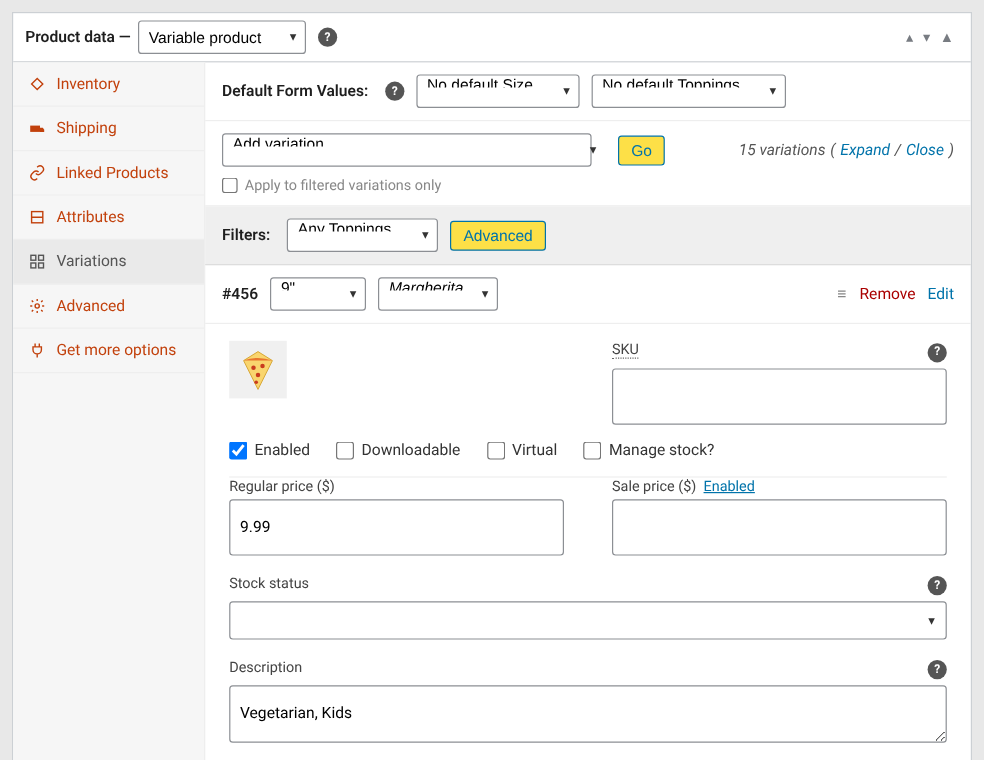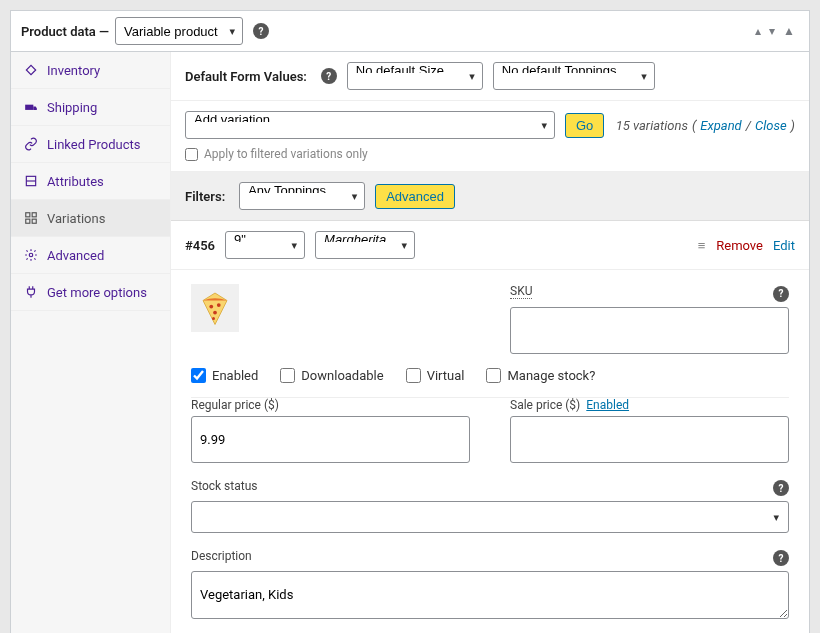--- a/index.html
+++ b/index.html
@@ -20,21 +20,21 @@
   .header {
     display: flex;
     align-items: center;
     padding: 6px 10px;
     border-bottom: 1px solid #ccd0d4;
   }
   .header-title { font-weight: 600; margin-right: 6px; }
   .header select {
     height: 28px;
     font-size: 13px;
-    padding: 0 24px 0 8px;
+    padding: 0 36px 0 8px;
     border: 1px solid #8c8f94;
     border-radius: 3px;
     background: #fff;
     appearance: none;
     position: relative;
   }
   .select-wrap { position: relative; display: inline-block; }
   .select-wrap::after {
     content: "▾";
     position: absolute;
@@ -69,21 +69,21 @@
     width: 160px;
     background: #f6f6f6;
     border-right: 1px solid #eee;
     flex-shrink: 0;
   }
   .tab {
     display: flex;
     align-items: center;
     gap: 8px;
     padding: 10px 12px;
-    color: #4c1d95;
+    color: #c2410c;
     cursor: pointer;
     font-size: 13px;
     border-bottom: 1px solid #eee;
   }
   .tab.active {
     background: #eaeaea;
     color: #555;
   }
   .tab-icon {
     width: 16px; height: 16px;
@@ -291,21 +291,21 @@
         <span class="select-wrap">
           <select class="sm"><option>No default Size…</option></select>
         </span>
         <span class="select-wrap">
           <select class="sm"><option>No default Toppings…</option></select>
         </span>
       </div>
 
       <div class="row" style="padding-bottom:4px;">
         <span class="select-wrap" style="flex:0 0 320px;">
-          <select class="sm" style="width:370px;"><option>Add variation</option></select>
+          <select class="sm" style="width:308px;"><option>Add variation</option></select>
         </span>
         <button class="btn">Go</button>
         <span class="right">
           <span>15 variations</span>
           <span>(</span>
           <span class="link">Expand</span>
           <span> / </span>
           <span class="link">Close</span>
           <span>)</span>
         </span>

